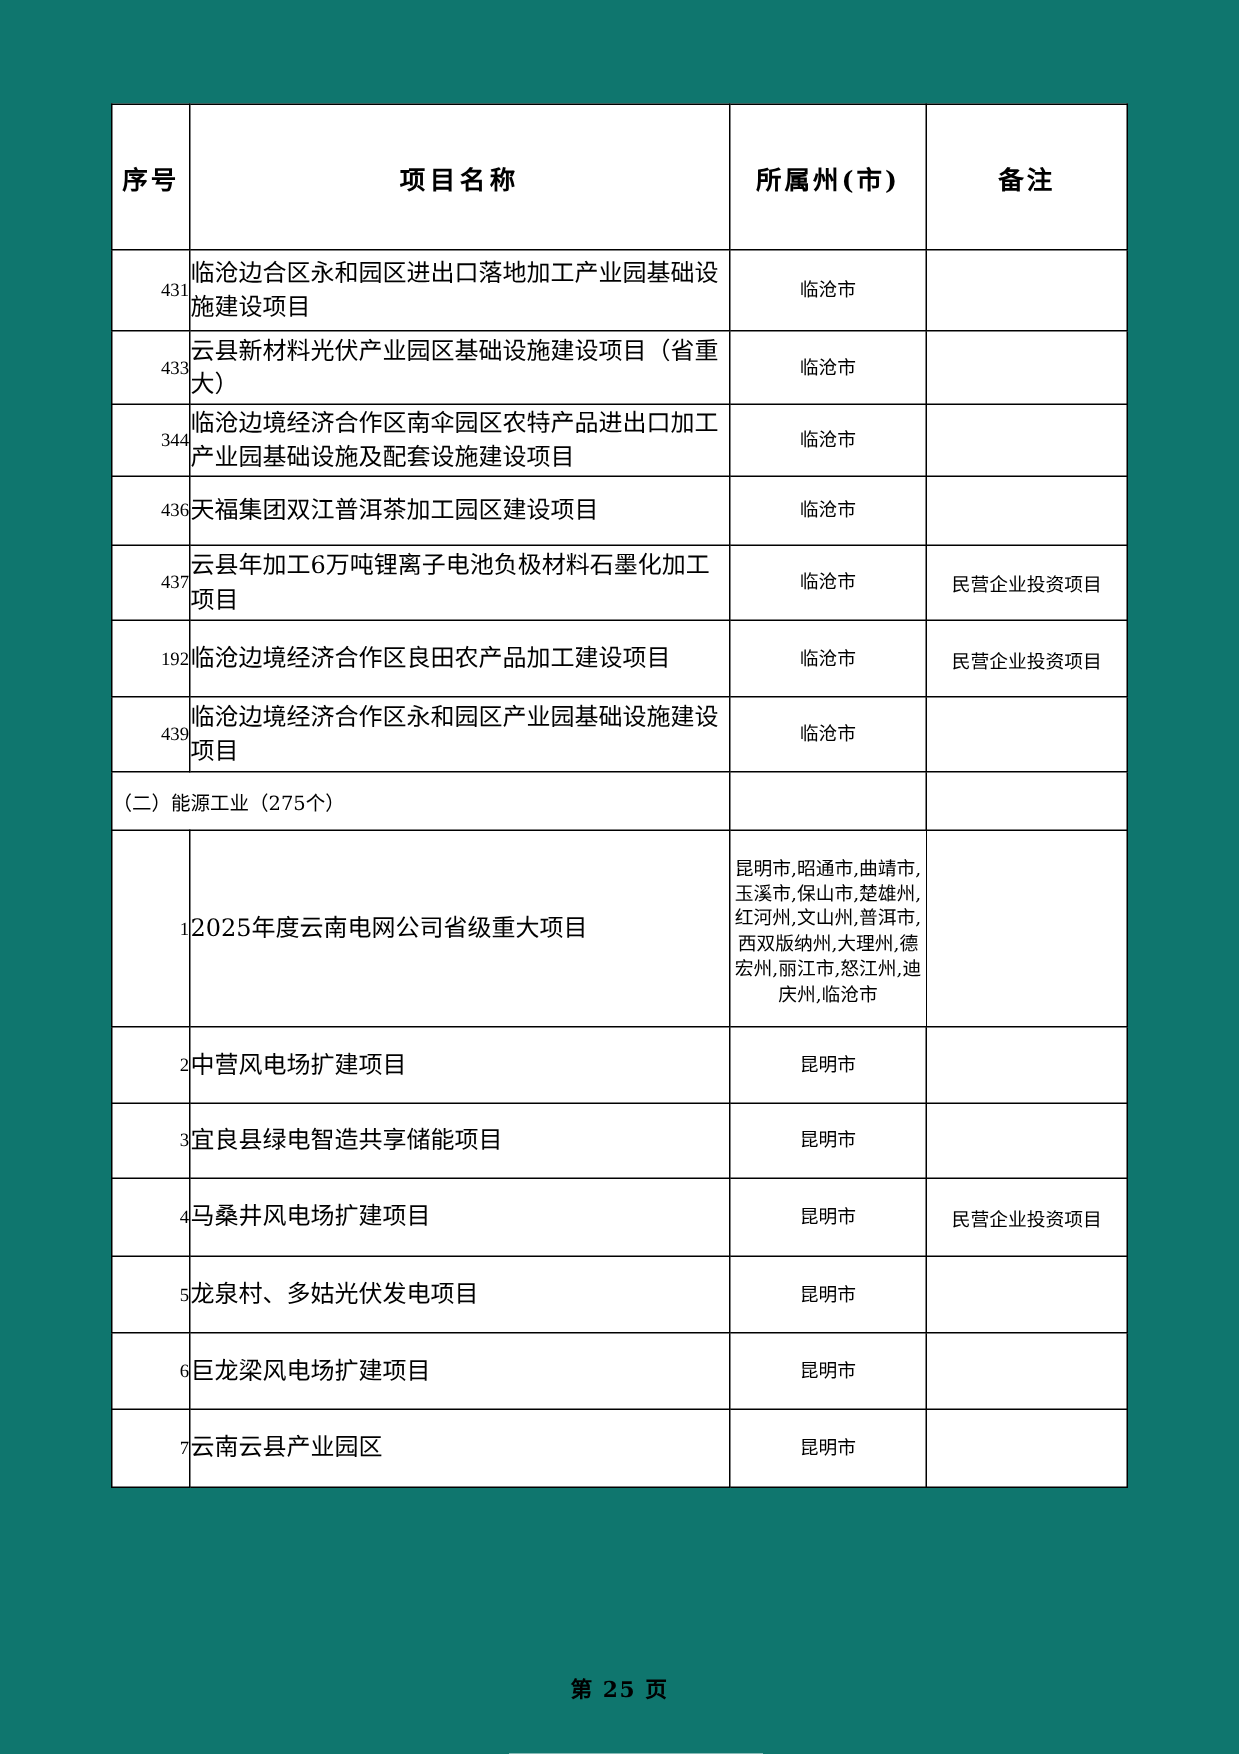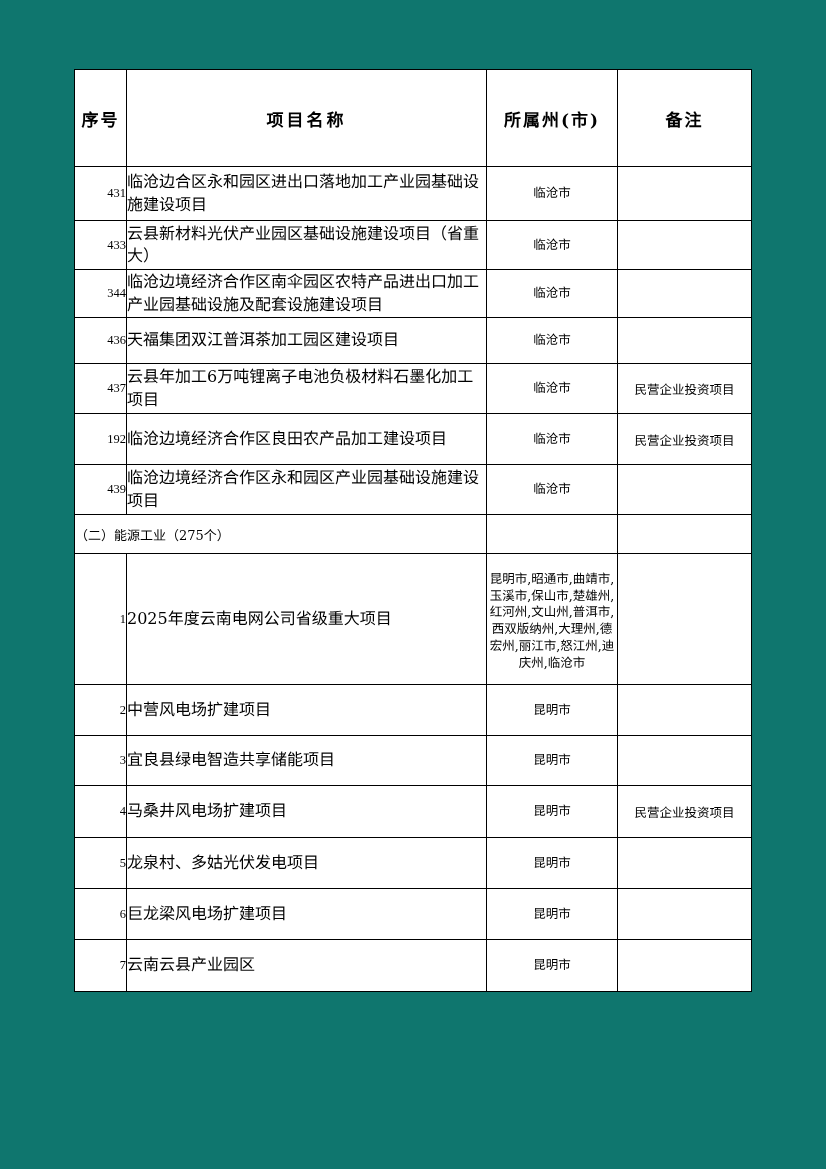--- a/index.html
+++ b/index.html
@@ -250,14 +250,15 @@
           <td class="cell-no">7</td>
           <td class="cell-name">云南云县产业园区</td>
           <td class="cell-region">昆明市</td>
           <td class="cell-remark"></td>
         </tr>
 
       </tbody>
     </table>
   </div>
 
+  <div class="footer">第 25 页</div>
 
 </div>
 
 </body></html>

